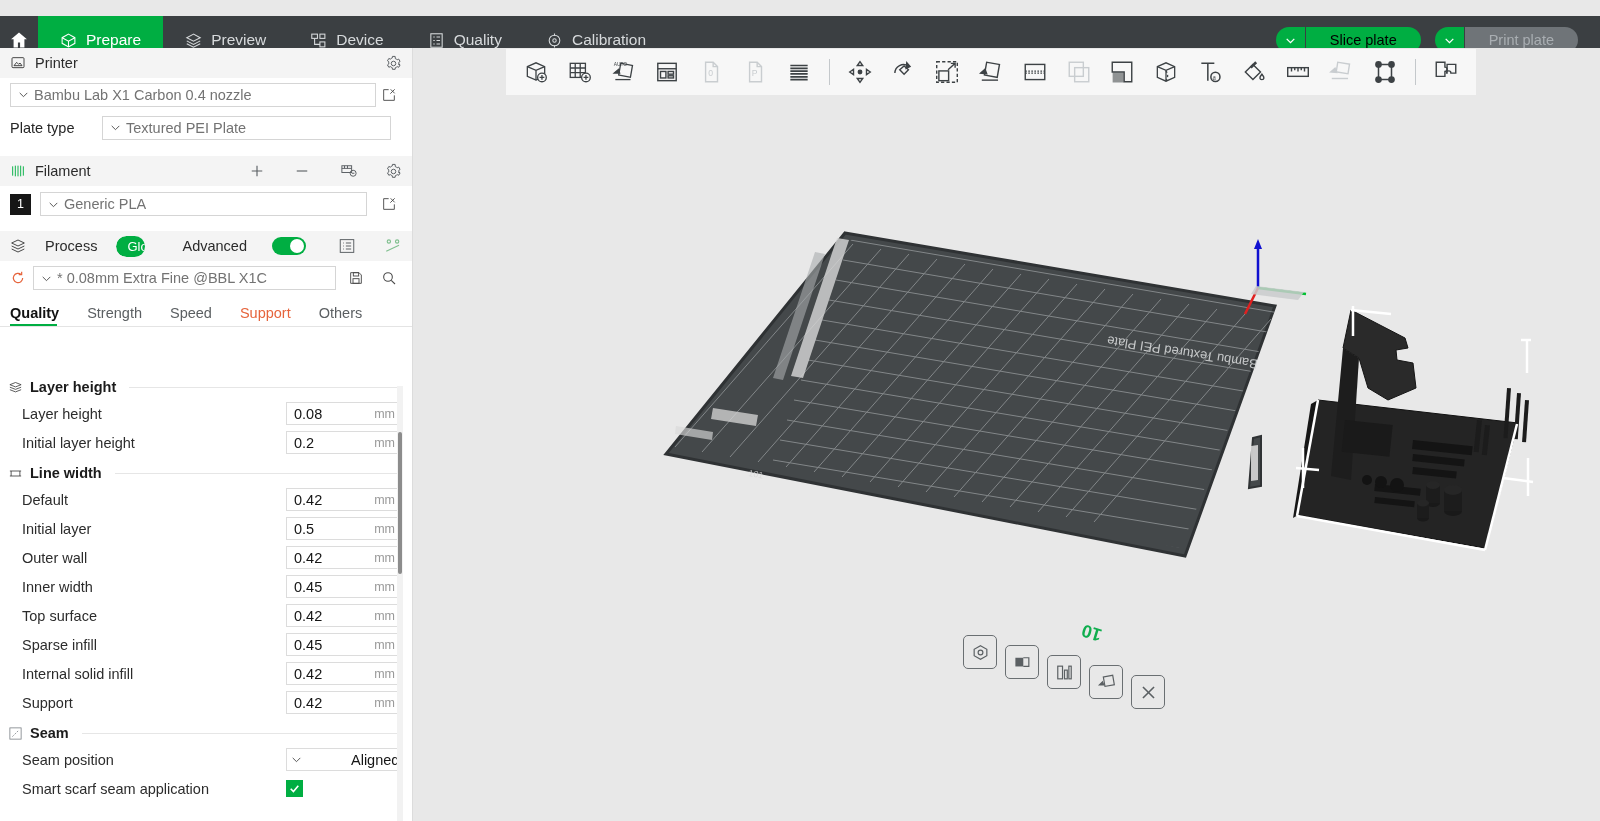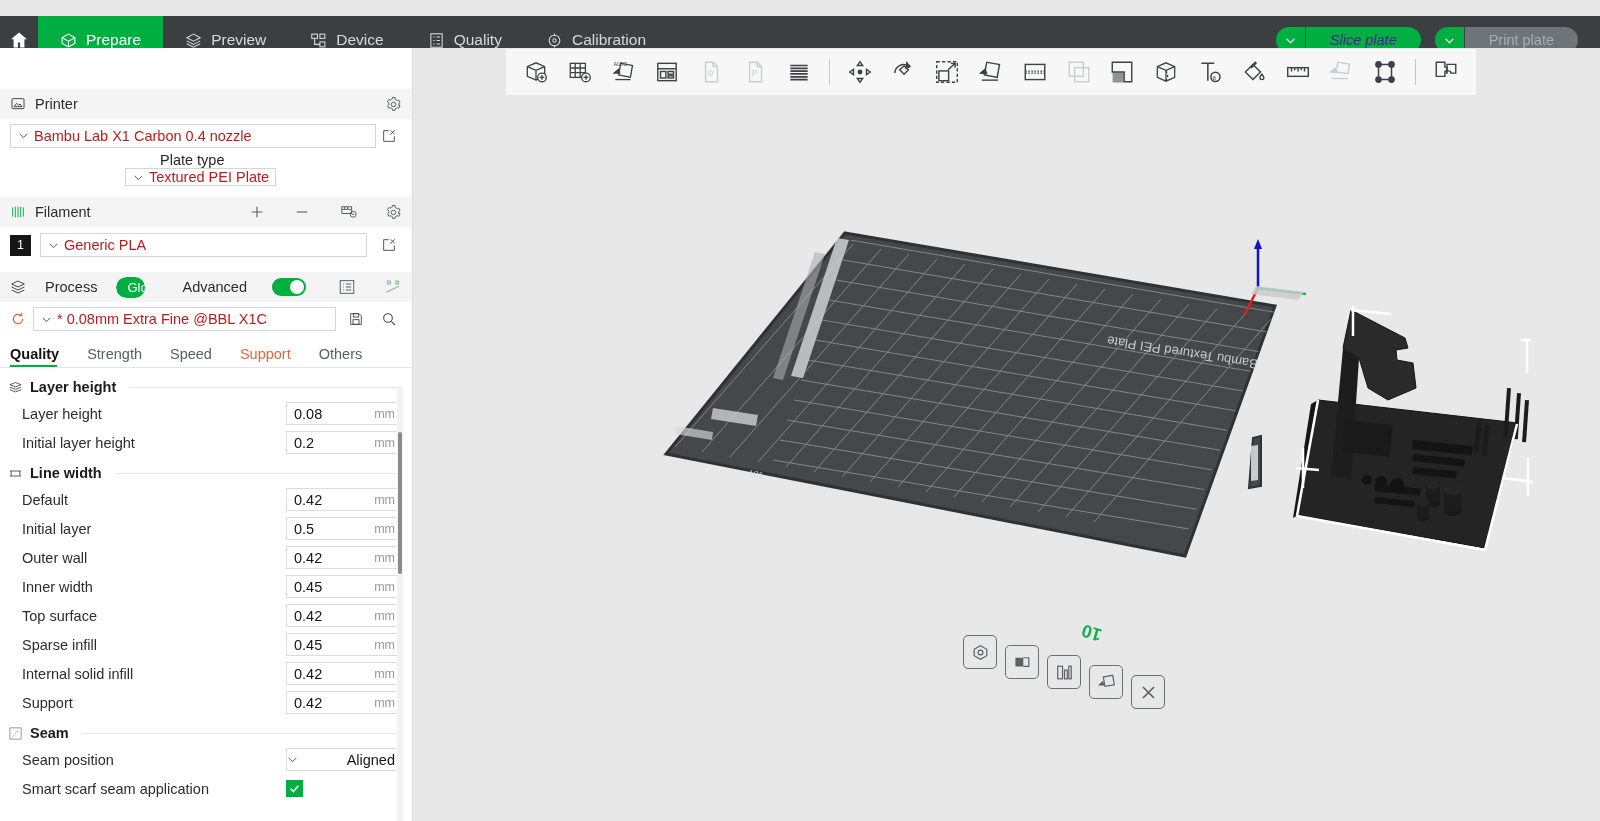--- a/index.html
+++ b/index.html
@@ -35,43 +35,43 @@
   }
   .split-btn .caret {
     width: 30px; height: 26px; background: #00ae42; display: flex;
     align-items: center; justify-content: center; cursor: pointer;
     border-right: 1px solid #3b3f42;
   }
   .split-btn .main {
     height: 26px; padding: 0 24px; display: flex; align-items: center;
     justify-content: center; font-size: 14.5px; cursor: pointer;
   }
-  .split-btn.primary .main { background: #00ae42; color: #4c1d95; font-style: italic; }
+  .split-btn.primary .main { background: #00ae42; color: #000000; }
   .split-btn.disabled .main { background: #6f7478; color: #a9aeb2; }
 
   
   .sidebar {
     position: absolute; left: 0; top: 48px; width: 413px; height: 773px;
     background: #ffffff; border-right: 1px solid #dcdcdc;
     font-size: 14.5px; color: #262626; overflow: hidden;
   }
   .panel-head {
     height: 30px; background: #f4f4f4; display: flex; align-items: center;
-    padding: 0 10px; gap: 9px; margin-top: 41px;
+    padding: 0 10px; gap: 9px;
   }
   .panel-head .title { font-size: 14.5px; color: #2b2b2b; }
   .panel-head .spacer { flex: 1; }
   .panel-head .act { cursor: pointer; display: flex; align-items: center; color:#5a5f63; }
   .ico { display: inline-flex; align-items: center; justify-content: center; }
 
   .row { display: flex; align-items: center; padding: 0 10px; }
   .combo {
     height: 24px; border: 1px solid #d5d5d5; background: #fff;
     display: flex; align-items: center; padding: 0 6px; font-size: 14.5px;
-    color: #b91c1c; cursor: pointer;
+    color: #737373; cursor: pointer;
   }
   .combo .cv { margin-left: 4px; white-space: nowrap; overflow: hidden; text-overflow: ellipsis; }
   .chev { color: #4a4a4a; flex: none; }
   .edit-ico { width: 26px; display: flex; align-items: center; justify-content: center; cursor: pointer; color:#4a4a4a;}
 
   .fil-index {
     width: 21px; height: 21px; background: #161616; color: #fff;
     font-size: 12.5px; display: flex; align-items: center; justify-content: center;
     flex: none;
   }
@@ -112,21 +112,20 @@
     display: flex; align-items: center; gap: 7px; padding: 8px 14px 4px 8px;
     font-size: 14.5px; font-weight: bold; color: #1b1b1b;
   }
   .group-head .line { flex: 1; height: 1px; background: #e6e6e6; margin-left: 6px; }
   .p-row { display: flex; align-items: center; height: 29px; padding: 0 10px 0 22px; }
   .p-label { font-size: 14.5px; color: #2c2c2c; flex: 1; }
   .p-field {
     width: 117px; height: 23px; border: 1px solid #dcdcdc; background: #fff;
     display: flex; align-items: center; padding: 0 7px; font-size: 14.5px; color: #151515;
     cursor: text;
-    justify-content: flex-end;
   }
   .p-field .val { flex: 1; }
   .p-field .unit { color: #9a9a9a; font-size: 12.5px; }
   .p-field.select { cursor: pointer; padding-left: 3px; gap: 48px; }
   .checkbox {
     width: 17px; height: 17px; background: #00ae42; display: flex;
     align-items: center; justify-content: center; cursor: pointer;
   }
   .vscroll {
     position: absolute; left: 397px; top: 338px; width: 6px; height: 435px;
@@ -290,21 +289,21 @@
       </div>
       <span class="edit-ico">
         <svg width="16" height="16" viewBox="0 0 24 24" fill="none" stroke="currentColor" stroke-width="1.4">
           <path d="M20 12.5V20H4V4h7.5"></path>
             <path d="M14.5 3.5 20.5 9.5"></path>
             <path d="M20.5 3.5 14 10"></path>
         </svg>
       </span>
     </div>
 
-    <div class="row" style="height:33px;flex-direction:column;">
+    <div class="row" style="height:33px;">
       <span style="width:92px;">Plate type</span>
       <div class="combo" style="flex:1;margin-right:11px;">
         <span class="chev ico">
           <svg width="13" height="13" viewBox="0 0 24 24" fill="none" stroke="currentColor" stroke-width="1.7">
               <path d="M5 9l7 7 7-7"></path>
             </svg>
         </span>
         <span class="cv">Textured PEI Plate</span>
       </div>
     </div>

